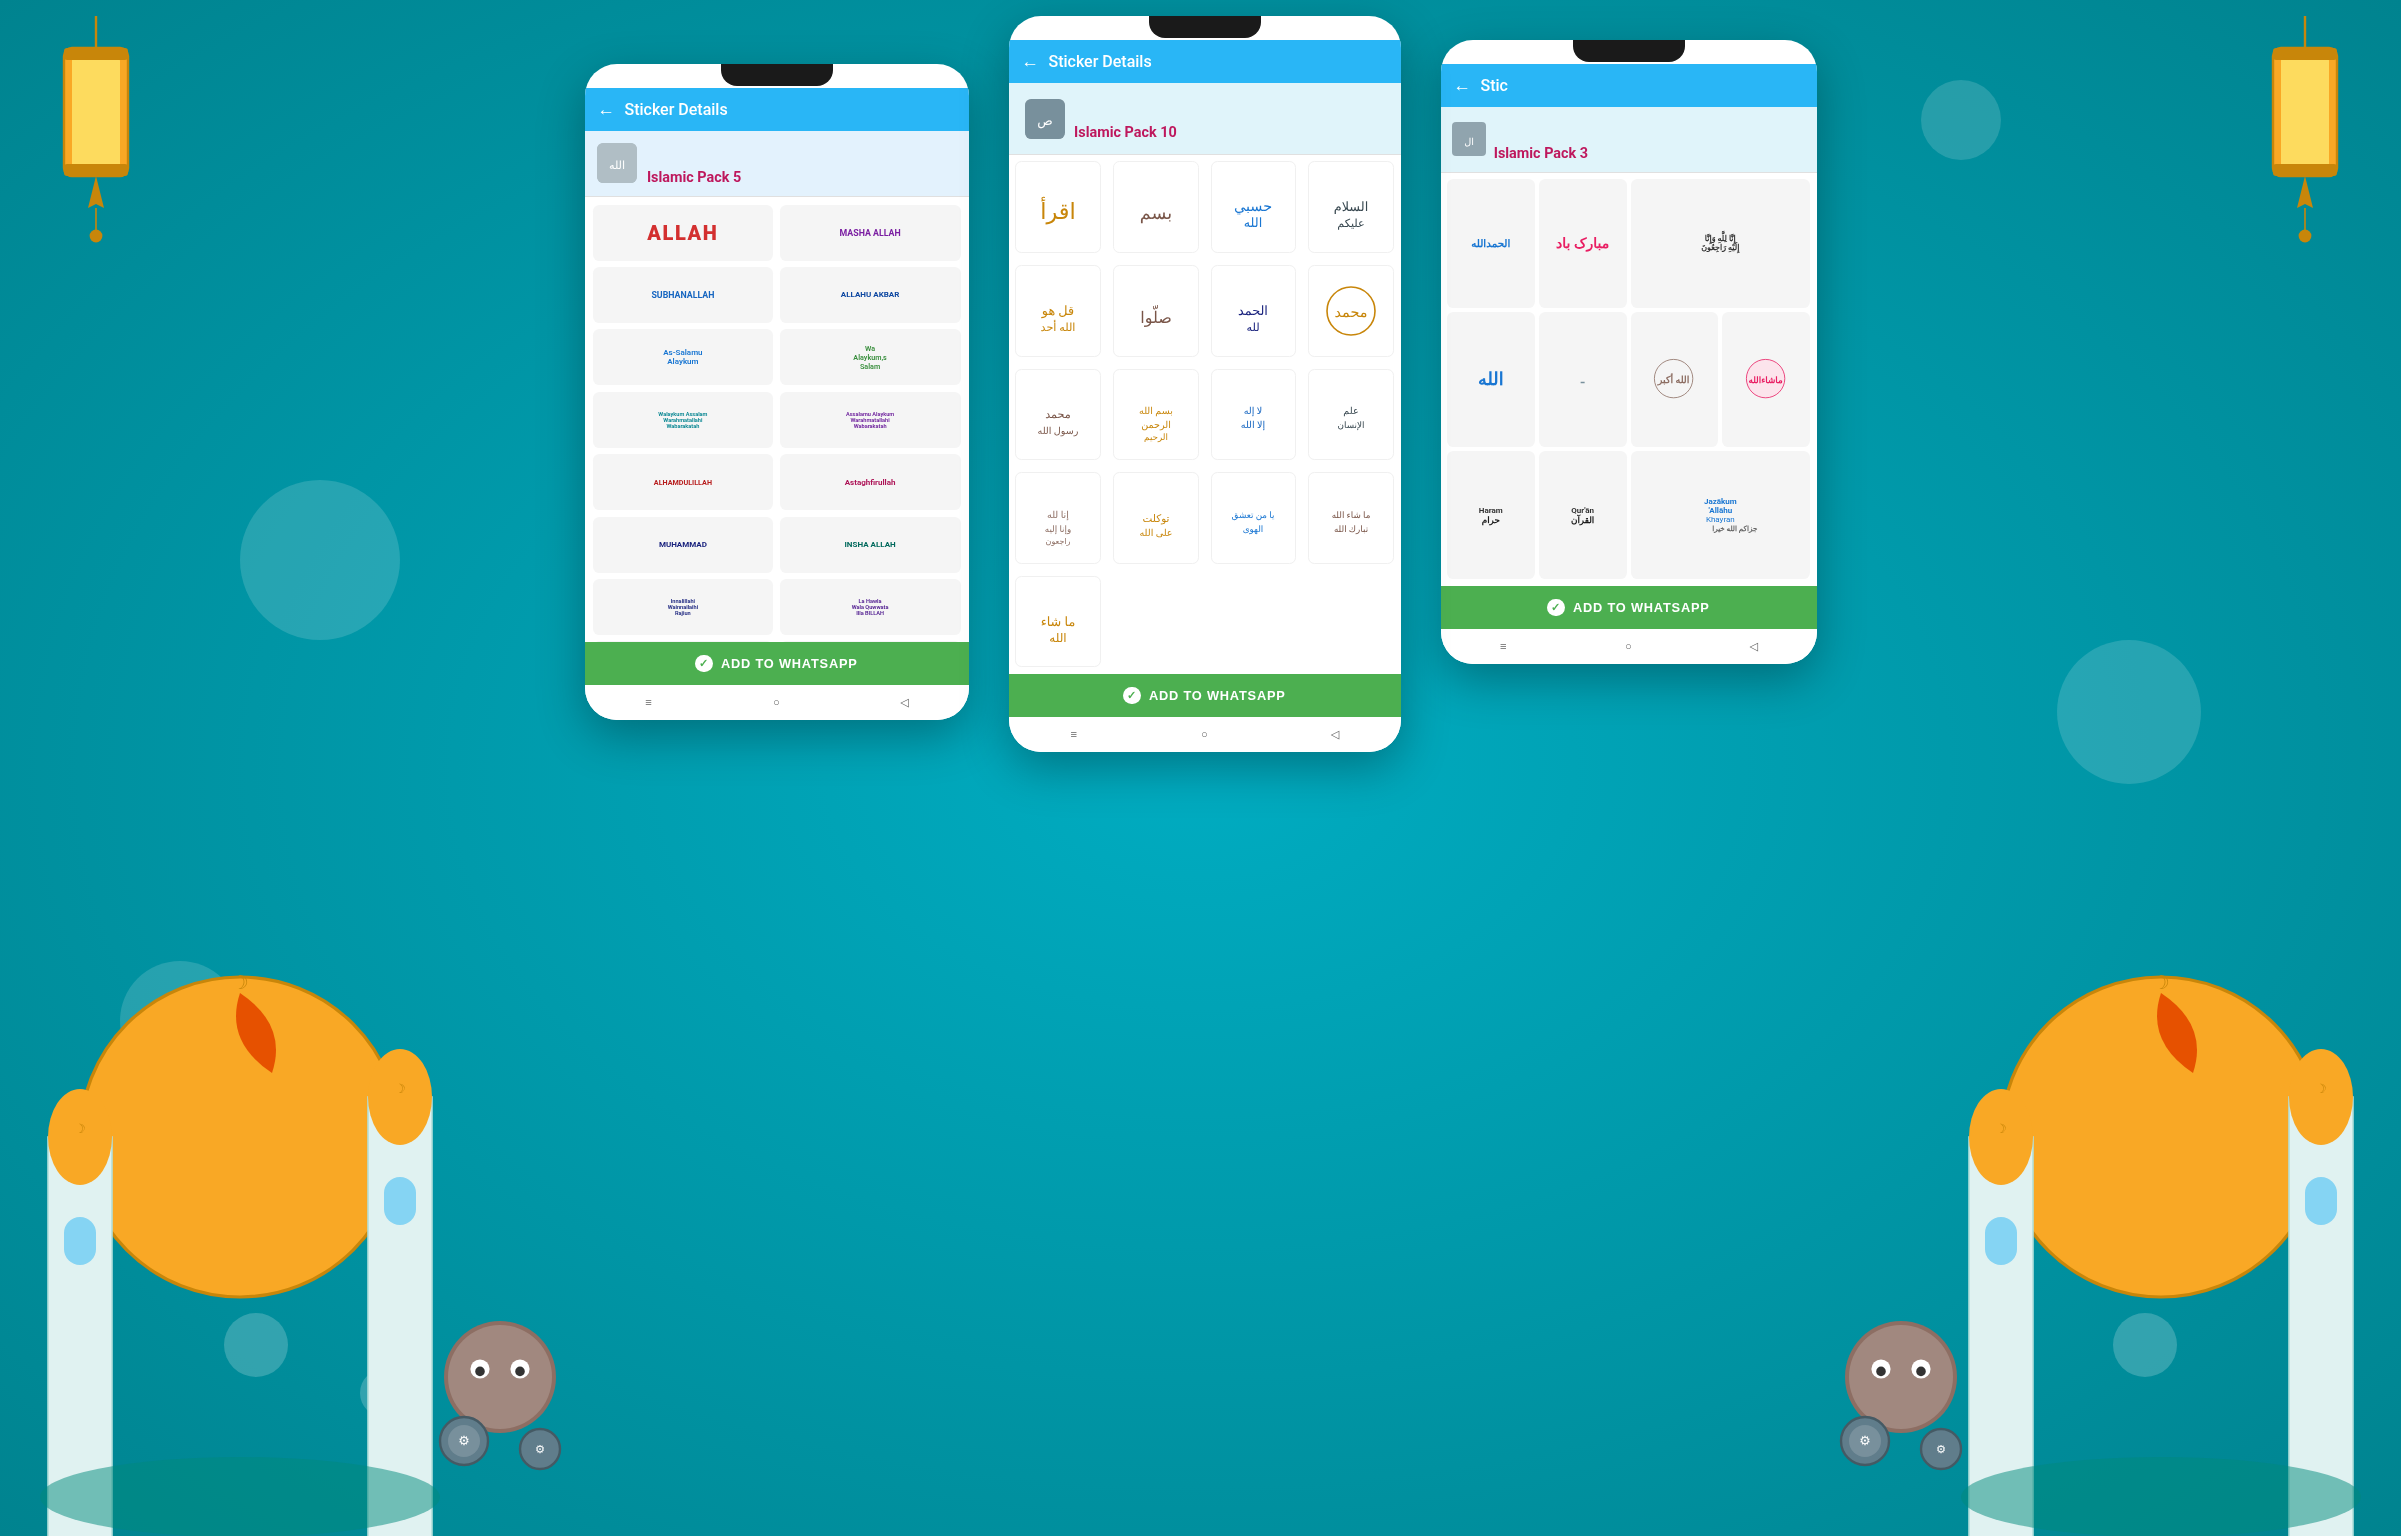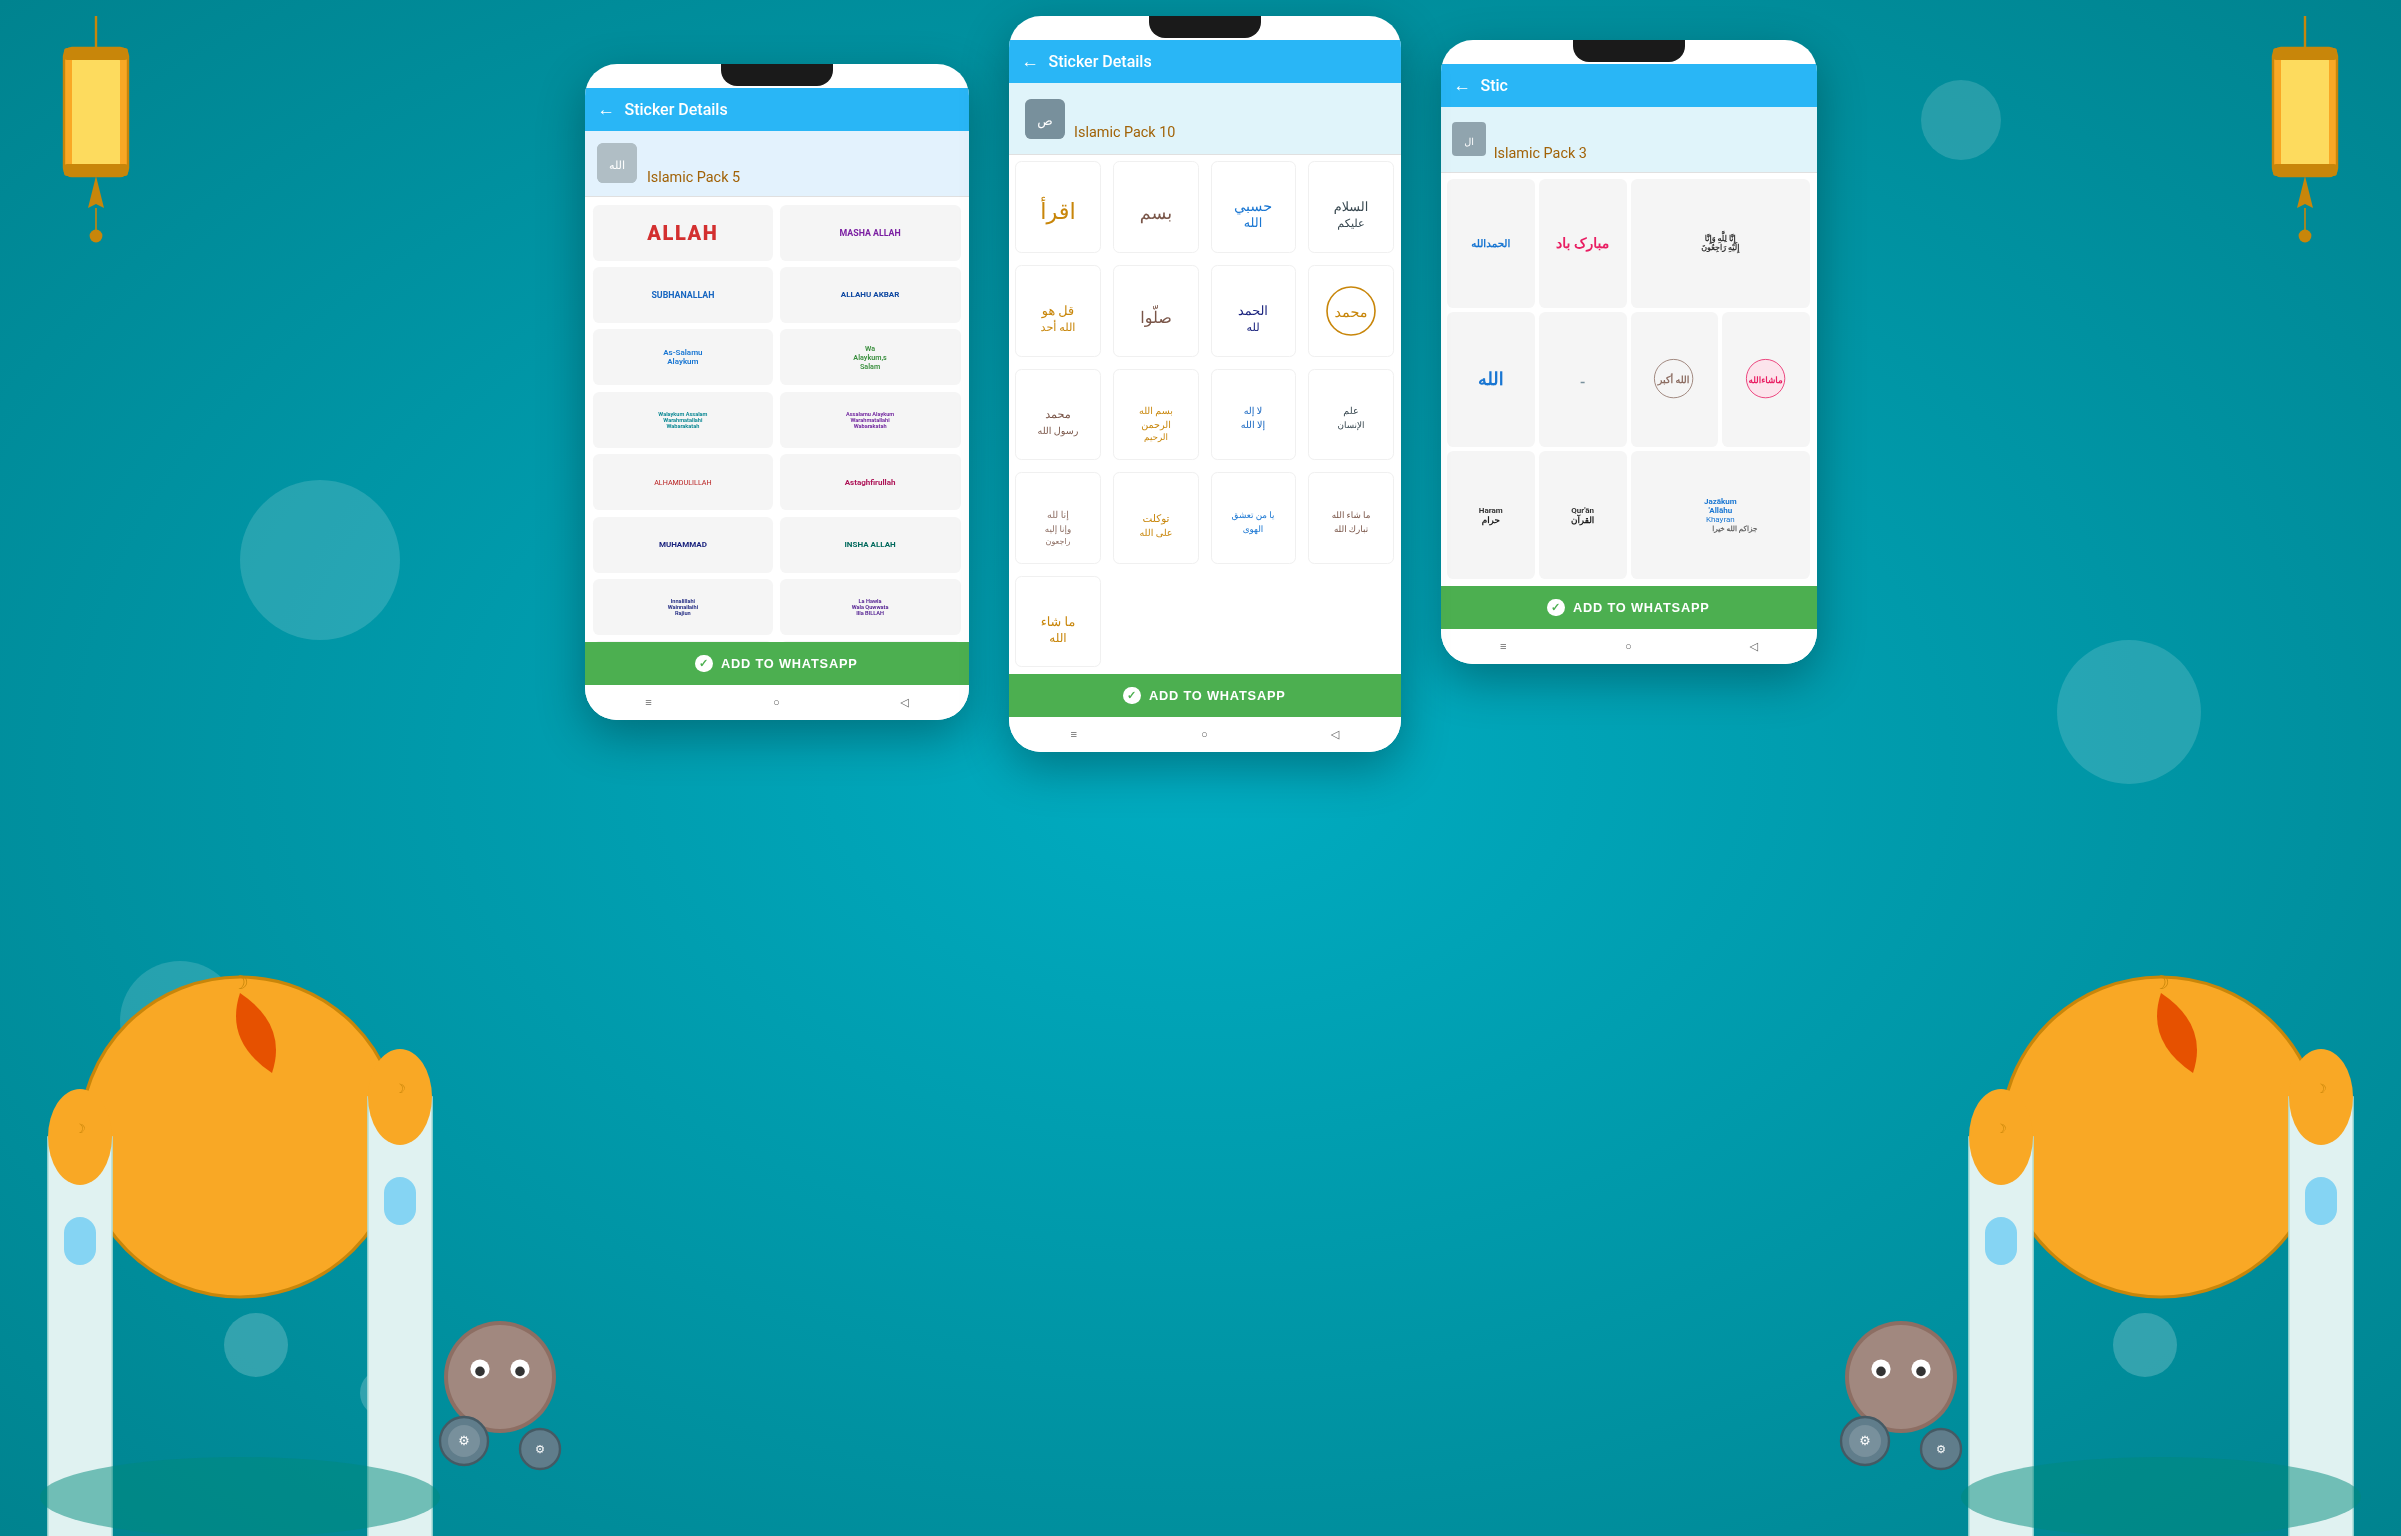--- a/index.html
+++ b/index.html
@@ -116,22 +116,22 @@
       display: flex;
       align-items: center;
       justify-content: center;
       font-size: 8px;
       color: #546e7a;
       overflow: hidden;
     }
 
     .pack-title {
       font-size: 14.4px;
-      font-weight: 400;
-      color: #a16207;
+      font-weight: 700;
+      color: #be185d;
       margin-top: 28px;
     }
 
     
     .sticker-grid {
       flex: 1;
       padding: 8px;
       display: grid;
       overflow-y: auto;
       background: white;
@@ -431,21 +431,21 @@
           <span style="color:#388e3c;font-size:7.2px;font-weight:600;text-align:center;">Wa<br>Alaykum,s<br>Salam</span>
         </div>
         <div class="sticker-cell">
           <span style="color:#00838f;font-size:5.6px;font-weight:600;text-align:center;">Walaykum Assalam<br>Warahmatallahi<br>Wabarakatah</span>
         </div>
         <div class="sticker-cell">
           <span style="color:#6a1b9a;font-size:5.6px;font-weight:600;text-align:center;">Assalamu Alaykum<br>Warahmatallahi<br>Wabarakatah</span>
         </div>
 
         <div class="sticker-cell">
-          <span style="color:#b71c1c;font-size:7.2px;font-weight:400;">ALHAMDULILLAH</span>
+          <span style="color:#b71c1c;font-size:7.2px;font-weight:700;">ALHAMDULILLAH</span>
         </div>
         <div class="sticker-cell">
           <span style="color:#ad1457;font-size:8px;font-weight:700;">Astaghfirullah</span>
         </div>
         <div class="sticker-cell">
           <span style="color:#1a237e;font-size:8px;font-weight:700;">MUHAMMAD</span>
         </div>
         <div class="sticker-cell">
           <span style="color:#00695c;font-size:8px;font-weight:700;">INSHA ALLAH</span>
         </div>

